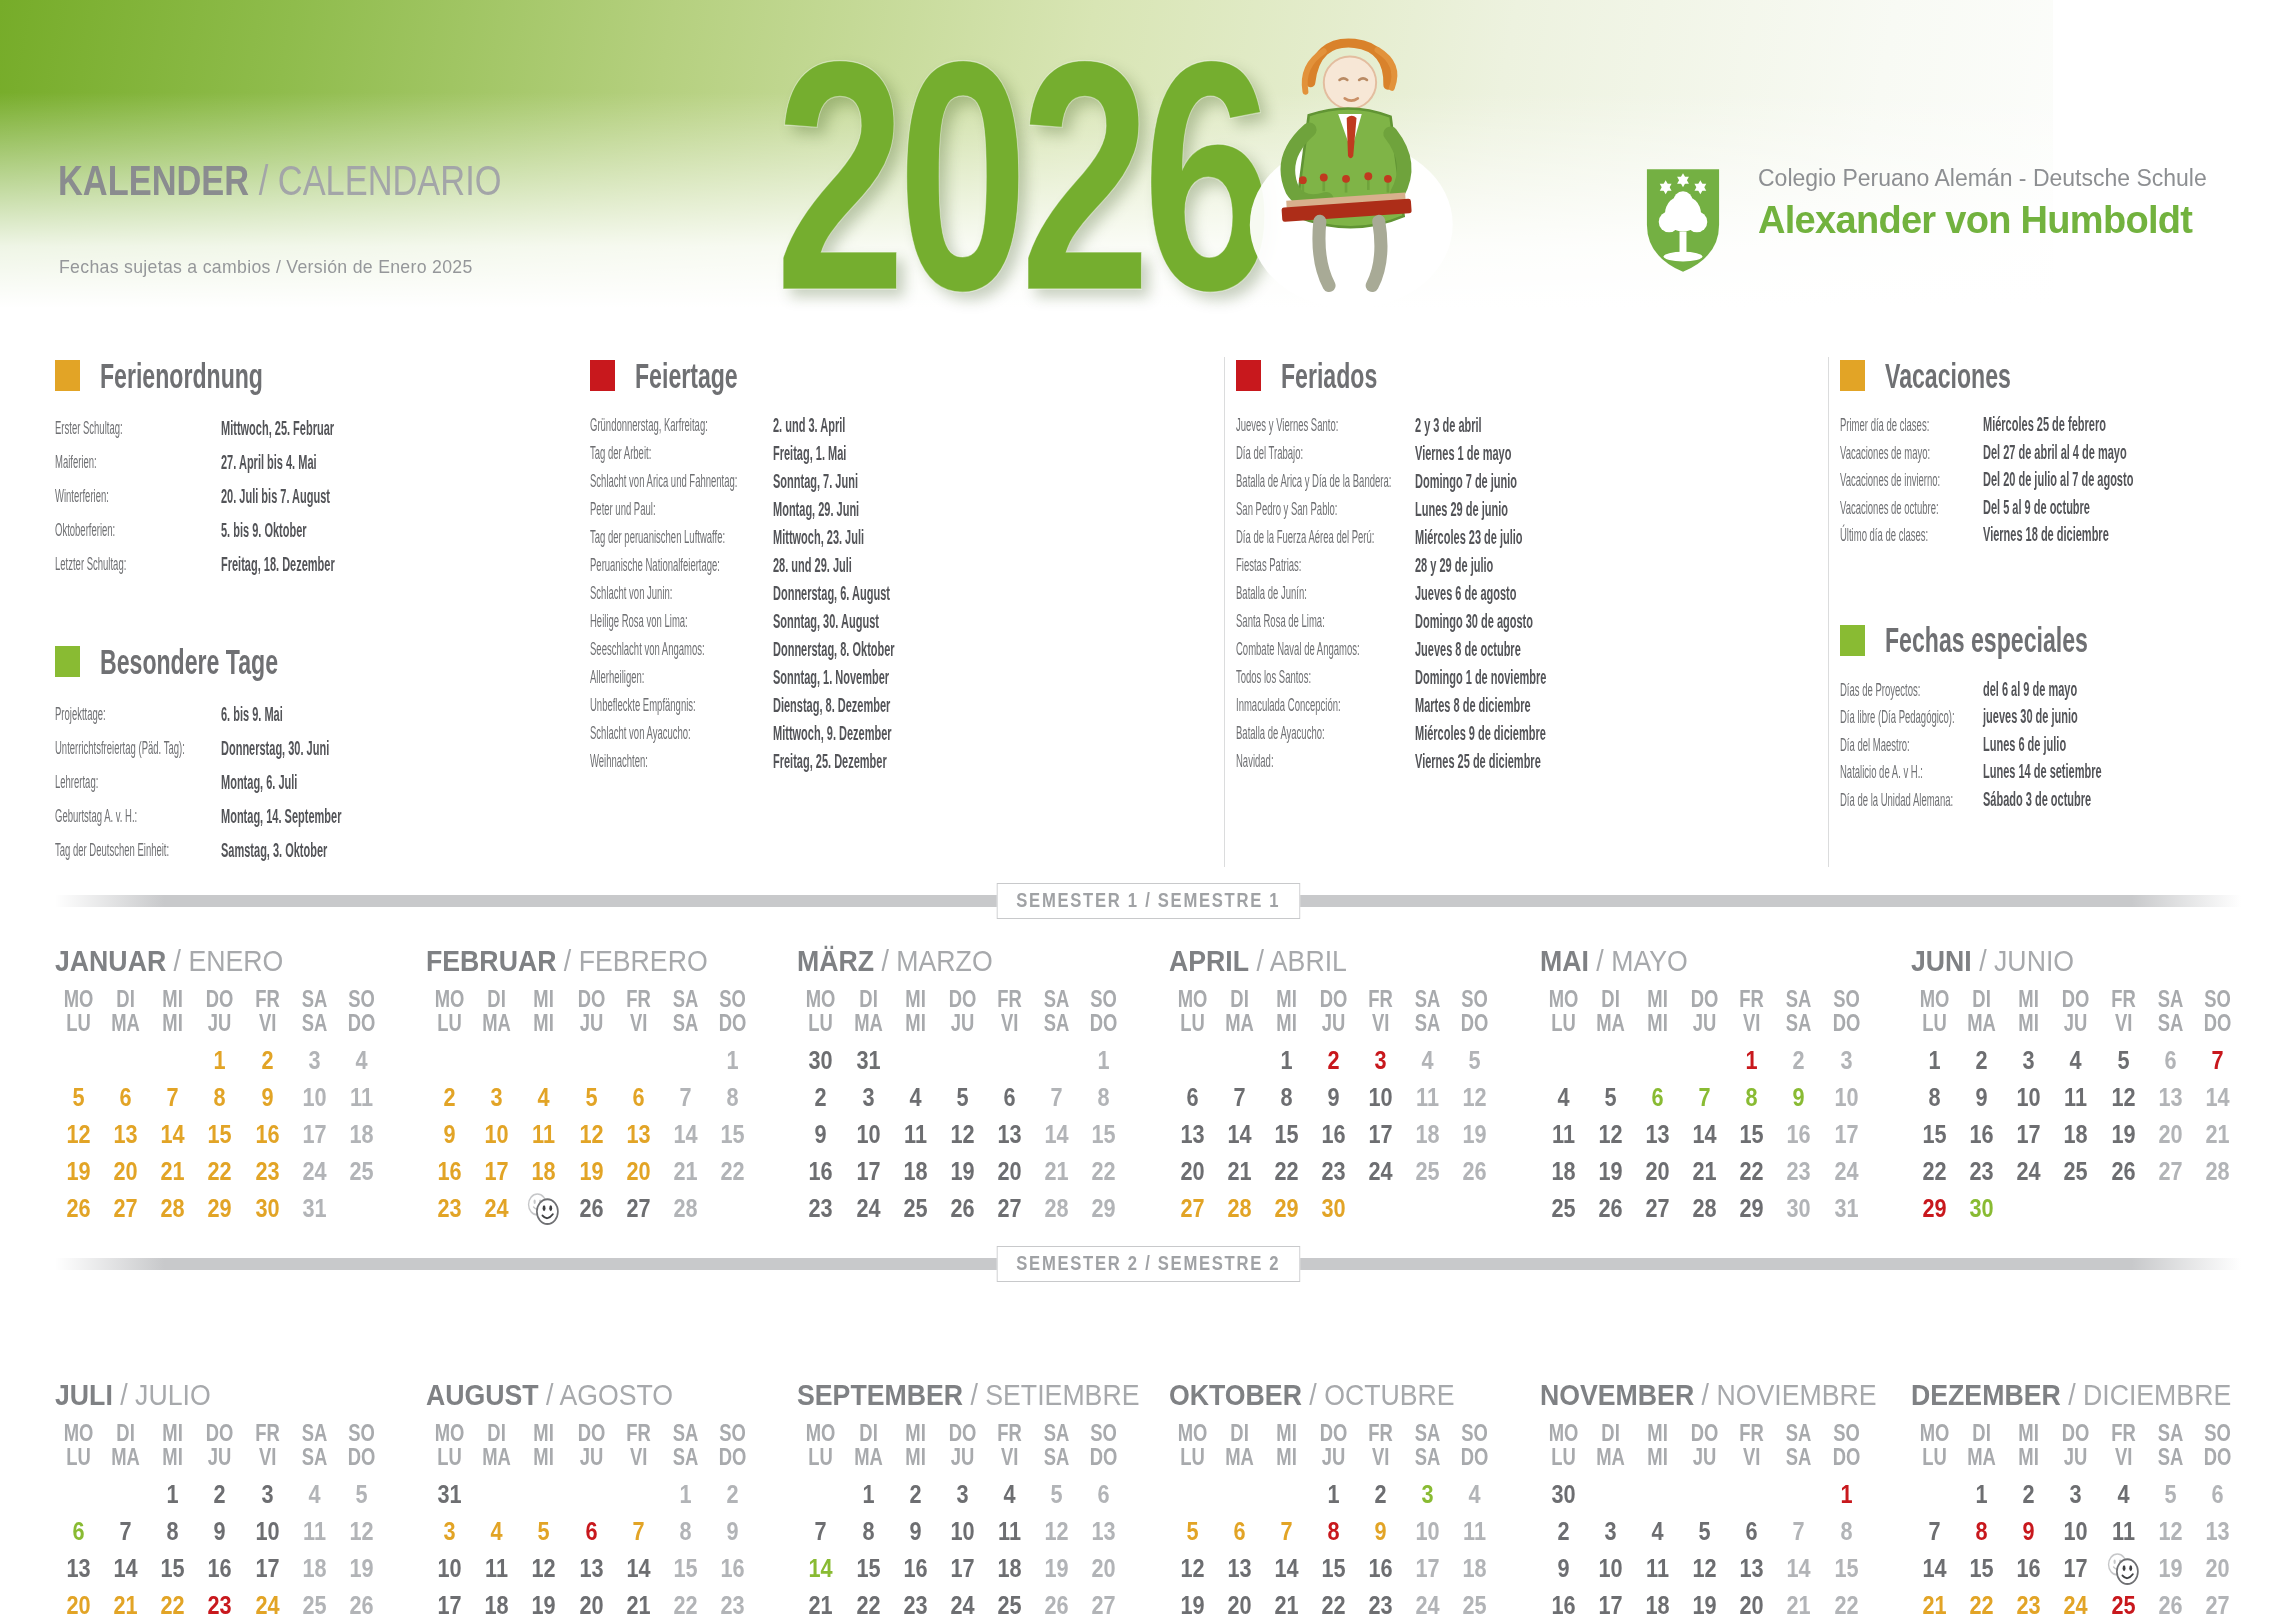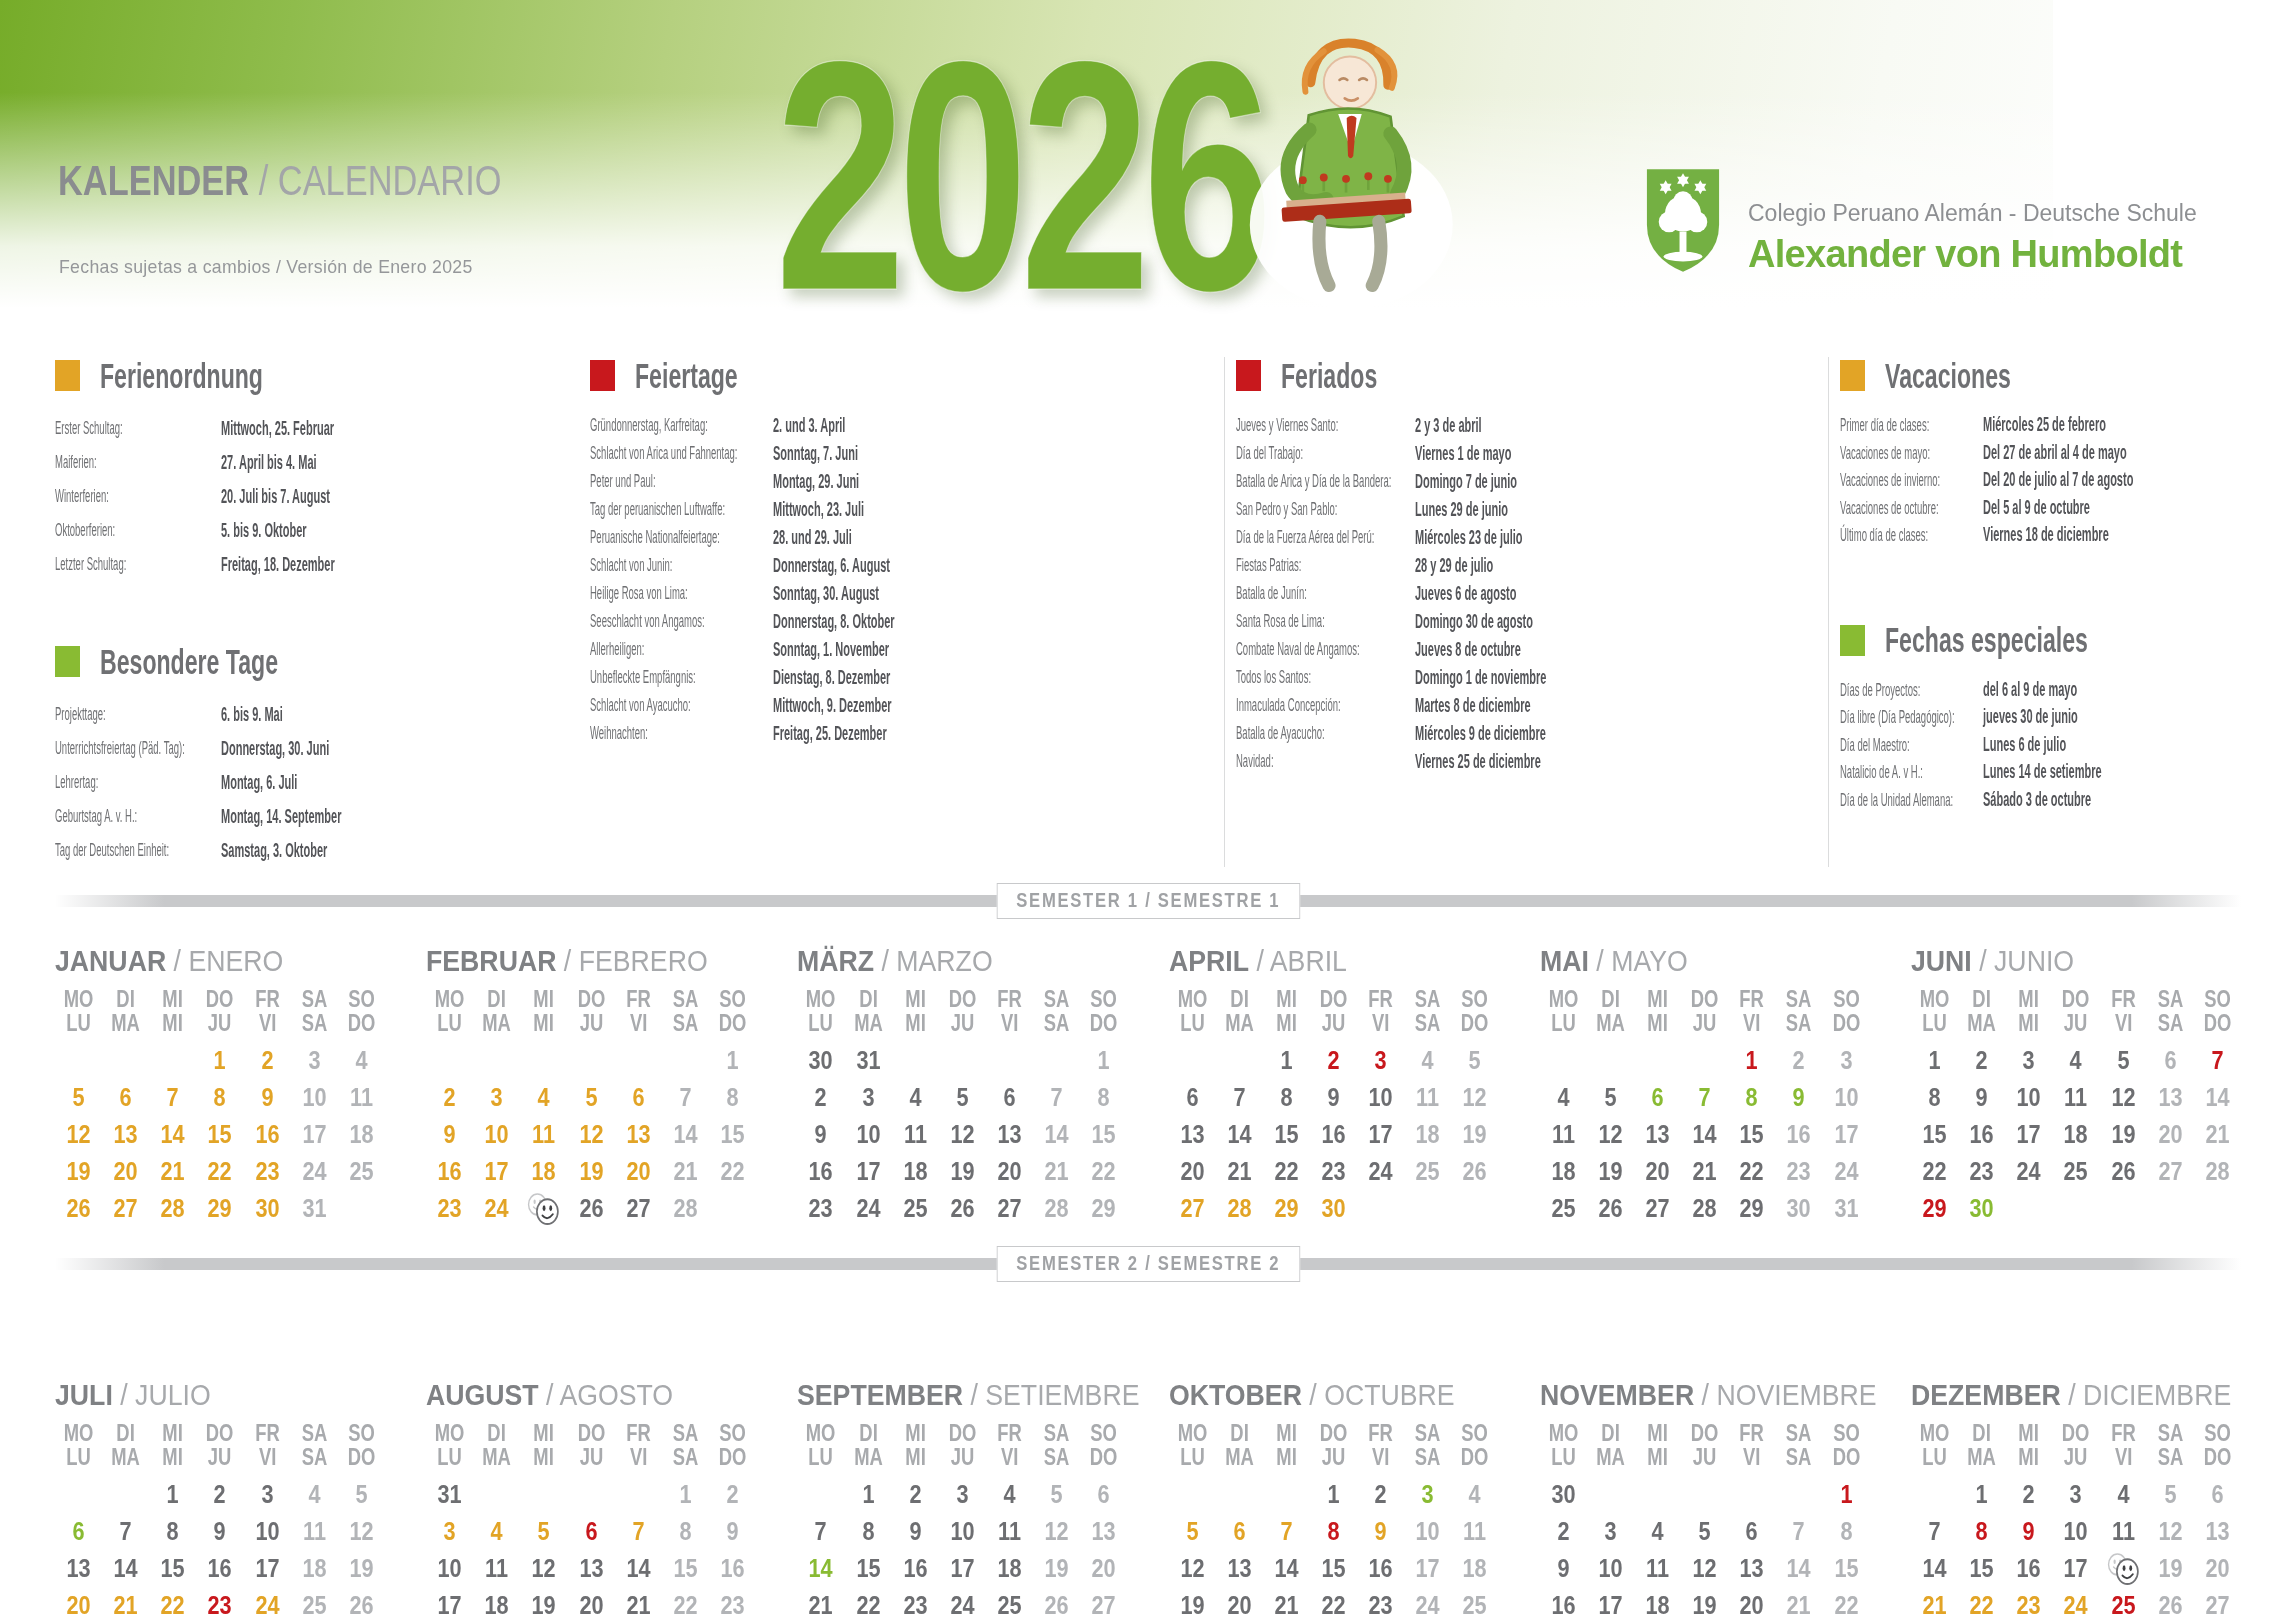--- a/index.html
+++ b/index.html
@@ -22,21 +22,21 @@
   .kt-es{color:#A3A5A8;}
   .subtitle{position:absolute;left:59px;top:257px;font-size:17.7px;color:#95979A;letter-spacing:0.3px;}
   .year{
     position:absolute;left:775px;top:11.8px;font-size:327px;line-height:1;font-weight:bold;
     color:var(--year-green,#75AE2F);letter-spacing:-11.8px;
     transform:scaleX(.72);transform-origin:left top;
     text-shadow:10.5px 7.9px 15.7px rgba(40,70,10,.25);
     -webkit-text-stroke:1.3px rgba(255,255,255,.45);
   }
   .figure{position:absolute;left:1240px;top:25px;width:216px;height:288px;}
-  .logo{position:absolute;left:1641px;top:165px;display:flex;align-items:flex-end;gap:23px;}
+  .logo{position:absolute;left:1641px;top:165px;display:flex;align-items:flex-start;gap:33px;}
   .logo-text .l1{font-size:23px;color:#8D8F92;margin-bottom:6.5px;white-space:nowrap;}
   .logo-text .l2{font-size:38px;font-weight:bold;color:var(--logo-green,#72B23E);letter-spacing:-0.7px;white-space:nowrap;}
   
   .sections{
     position:absolute;top:357px;left:55px;width:2186px;
     display:grid;grid-template-columns:510px 609px 579px 487px;gap:25px;
   }
   .sec-col{padding-right:13px;box-sizing:border-box;}
   .sec-col.divided{border-left:1.3px solid #DBDCDD;padding-left:11px;}
   .section{margin-bottom:0;}
@@ -230,20 +230,24 @@
       <div class="sec-head">
         <span class="sq sq-red"></span>
         <span class="sec-title">Feiertage</span>
       </div>
       <div class="rows">
           <div class="row">
             <span class="row-label">Gründonnerstag, Karfreitag:</span>
             <span class="row-value">2. und 3. April</span>
           </div>
           <div class="row">
+            <span class="row-label">Tag der Arbeit:</span>
+            <span class="row-value">Freitag, 1. Mai</span>
+          </div>
+          <div class="row">
             <span class="row-label">Schlacht von Arica und Fahnentag:</span>
             <span class="row-value">Sonntag, 7. Juni</span>
           </div>
           <div class="row">
             <span class="row-label">Peter und Paul:</span>
             <span class="row-value">Montag, 29. Juni</span>
           </div>
           <div class="row">
             <span class="row-label">Tag der peruanischen Luftwaffe:</span>
             <span class="row-value">Mittwoch, 23. Juli</span>

